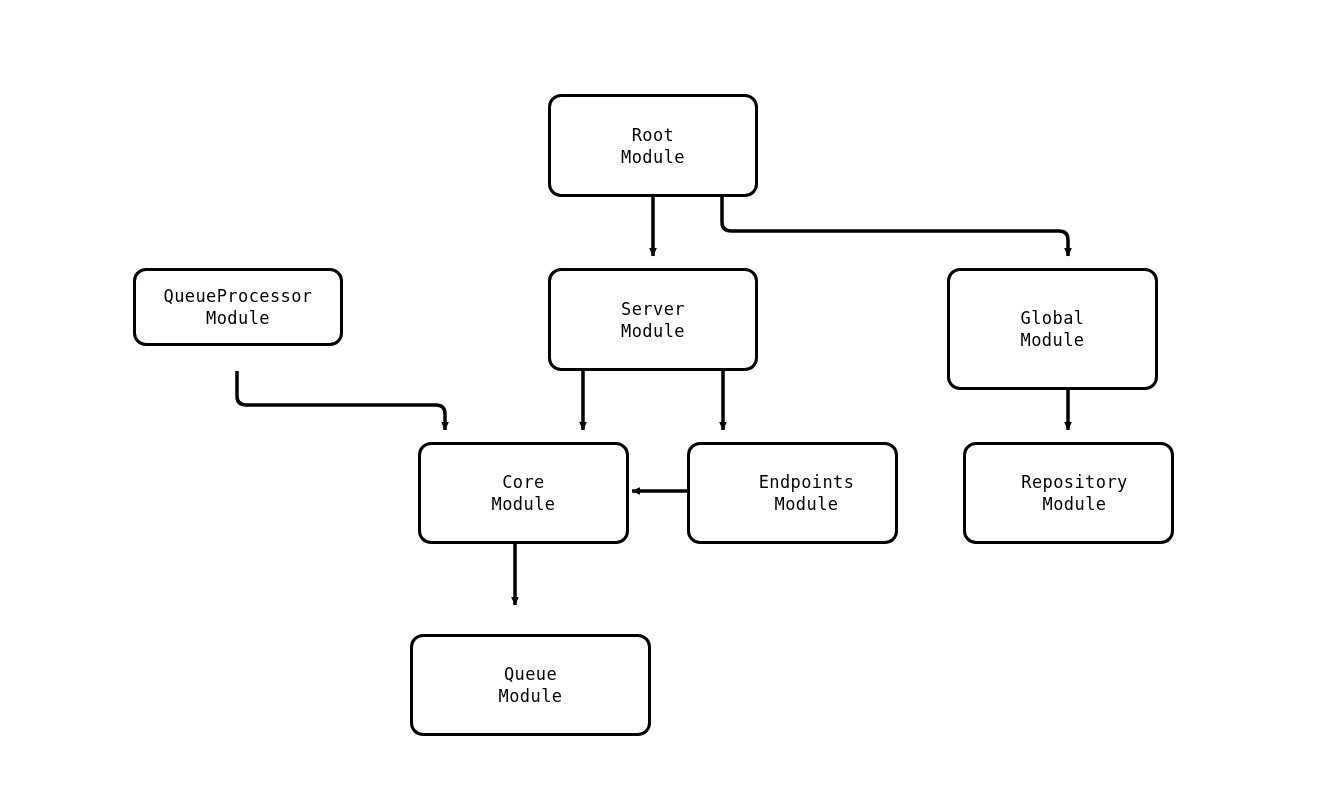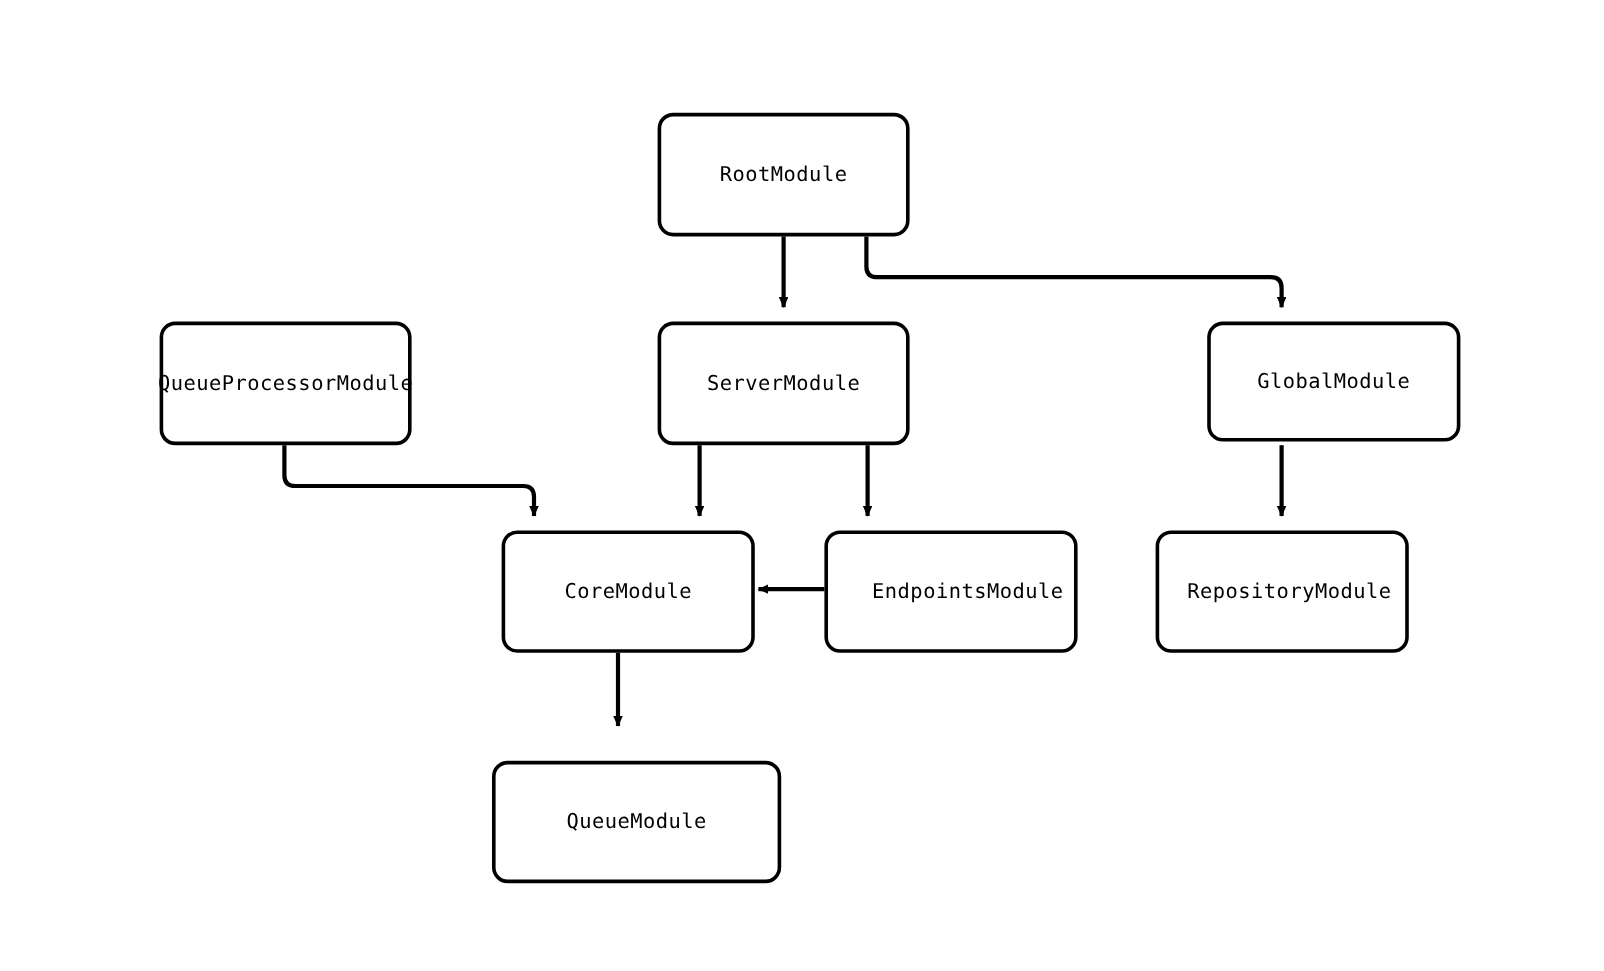--- a/index.html
+++ b/index.html
@@ -24,21 +24,21 @@
     width: 1337px;
     height: 809px;
   }
   .node {
     position: absolute;
     box-sizing: border-box;
     border: 3px solid #000000;
     border-radius: 13px;
     background: #ffffff;
     display: flex;
-    flex-direction: row;
+    flex-direction: column;
     align-items: center;
     justify-content: center;
     z-index: 2;
   }
   .node-line {
     font-family: "DejaVu Sans Mono", monospace;
     font-size: 17px;
     line-height: 22px;
     color: #000000;
     white-space: pre;
@@ -72,31 +72,31 @@
     <path d="M 1068 371 L 1068 430" fill="none" stroke="#000000" stroke-width="3.5" marker-end="url(#arrowhead)"></path>
 
     <path d="M 515 544 L 515 605" fill="none" stroke="#000000" stroke-width="3.5" marker-end="url(#arrowhead)"></path>
   </svg>
 
   <div class="node" style="left:548px; top:94px; width:210px; height:103px;">
     <div class="node-line">Root</div>
     <div class="node-line">Module</div>
   </div>
 
-  <div class="node" style="left:133px; top:268px; width:210px; height:103px;">
+  <div class="node" style="left:133px; top:268px; width:210px; height:78px;">
     <div class="node-line">QueueProcessor</div>
     <div class="node-line">Module</div>
   </div>
 
   <div class="node" style="left:548px; top:268px; width:210px; height:103px;align-items:center;">
     <div class="node-line">Server</div>
     <div class="node-line">Module</div>
   </div>
 
-  <div class="node" style="left:1006px; top:268px; width:211px; height:100px;">
+  <div class="node" style="left:947px; top:268px; width:211px; height:122px;">
     <div class="node-line">Global</div>
     <div class="node-line">Module</div>
   </div>
 
   <div class="node" style="left:418px; top:442px; width:211px; height:102px;">
     <div class="node-line">Core</div>
     <div class="node-line">Module</div>
   </div>
 
   <div class="node" style="left:687px; top:442px; width:211px; height:102px;padding-left:28px;">

